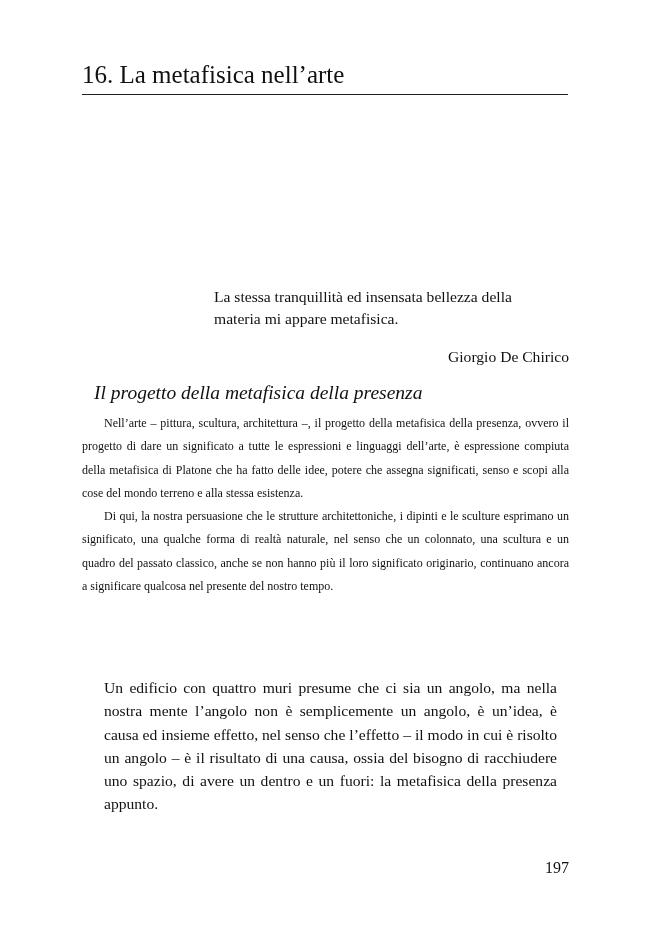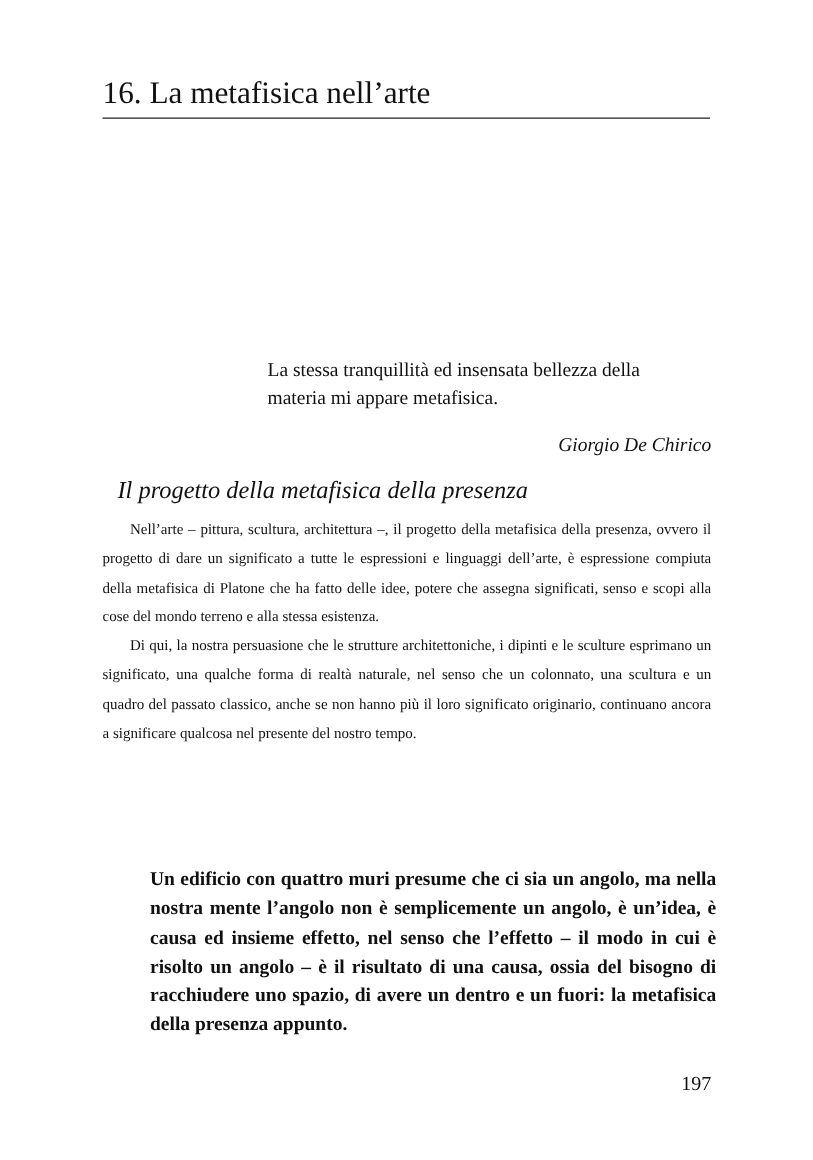--- a/index.html
+++ b/index.html
@@ -5,28 +5,28 @@
     html, body { margin: 0; padding: 0; background: #ffffff; }
     body { width: 650px; height: 928px; position: relative; overflow: hidden;
            font-family: "Liberation Serif", "DejaVu Serif", serif; color: #111; }
     .chapter-title { position: absolute; left: 82px; top: 60px; margin: 0;
            font-size: 25px; font-weight: normal; letter-spacing: 0px; line-height: 30px; }
     .title-rule { position: absolute; left: 82px; top: 94px; width: 486px; height: 0;
            border-top: 1.2px solid #222; }
     .epigraph { position: absolute; left: 198px; top: 270px; width: 371px;
            font-size: 15.6px; line-height: 22px; }
     .epigraph-text { margin: 16px; text-align: left; }
-    .epigraph-author { margin: 0; text-align: right; font-style: italic; }
+    .epigraph-author { margin: 0; text-align: right; }
     .section-title { position: absolute; left: 82px; top: 368px; margin: 12px;
            font-size: 19.5px; font-weight: normal; font-style: italic; line-height: 26px; }
     .body-text { position: absolute; left: 82px; top: 412px; width: 487px;
            font-size: 12px; line-height: 23.3px; text-align: justify; }
     .body-text p { margin: 0; text-indent: 22px; hyphens: manual; }
     .blockquote { position: absolute; left: 104px; top: 676px; width: 453px;
-           font-size: 15.6px; line-height: 23.3px; text-align: justify; margin: 16px; font-weight: bold; }
+           font-size: 15.6px; line-height: 23.3px; text-align: justify; margin: 0; }
     .page-number { position: absolute; left: 500px; top: 830px; width: 69px;
            text-align: right; font-size: 16px; line-height: 20px; margin-top: 28px; }
   </style>
 </head>
 <body>
 
 <h1 class="chapter-title">16. La metafisica nell’arte</h1>
 <div class="title-rule"></div>
 
 <div class="epigraph">

